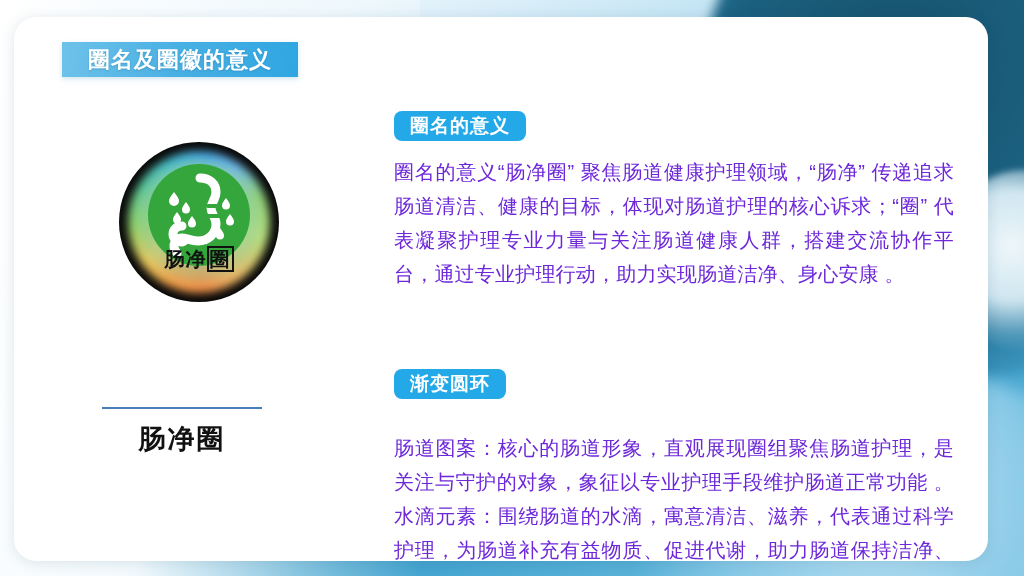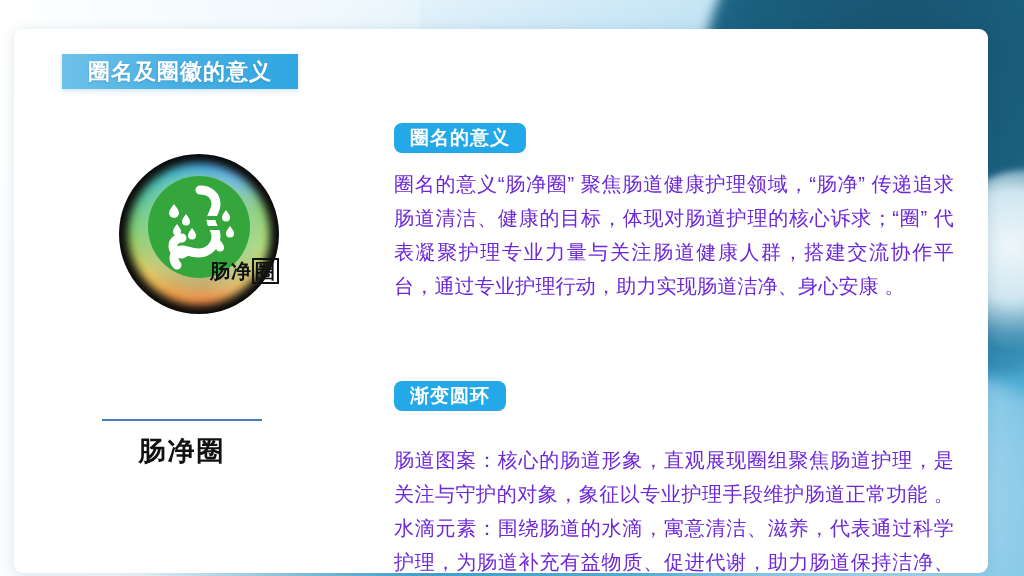--- a/index.html
+++ b/index.html
@@ -62,25 +62,25 @@
     position: absolute;
     left: 0; top: 0;
     width: 420px; height: 576px;
     background: linear-gradient(100deg, #ffffff 0%, #f3fafd 45%, rgba(243,250,253,0) 100%);
   }
 
   
   .card {
     position: absolute;
     left: 14px;
-    top: 29px;
+    top: 17px;
     width: 974px;
     height: 544px;
     background: #ffffff;
-    border-radius: 9px;
+    border-radius: 22px;
     box-shadow: 0 2px 14px rgba(20,70,100,0.13);
     overflow: hidden;
   }
 
   
   .title-banner {
     position: absolute;
     left: 48px;
     top: 25px;
     width: 236px;
@@ -152,21 +152,21 @@
   }
   .logo-gut {
     position: absolute;
     left: 29px; top: 22px;
     width: 102px; height: 102px;
   }
   .logo-name {
     position: absolute;
     left: 0; top: 104px;
     width: 160px;
-    text-align: right;
+    text-align: center;
     font-size: 20px;
     font-weight: bold;
     color: #111111;
     letter-spacing: 1px;
   }
   .logo-name .boxed {
     border: 2px solid #111111;
     padding: 0 1px;
   }
 

